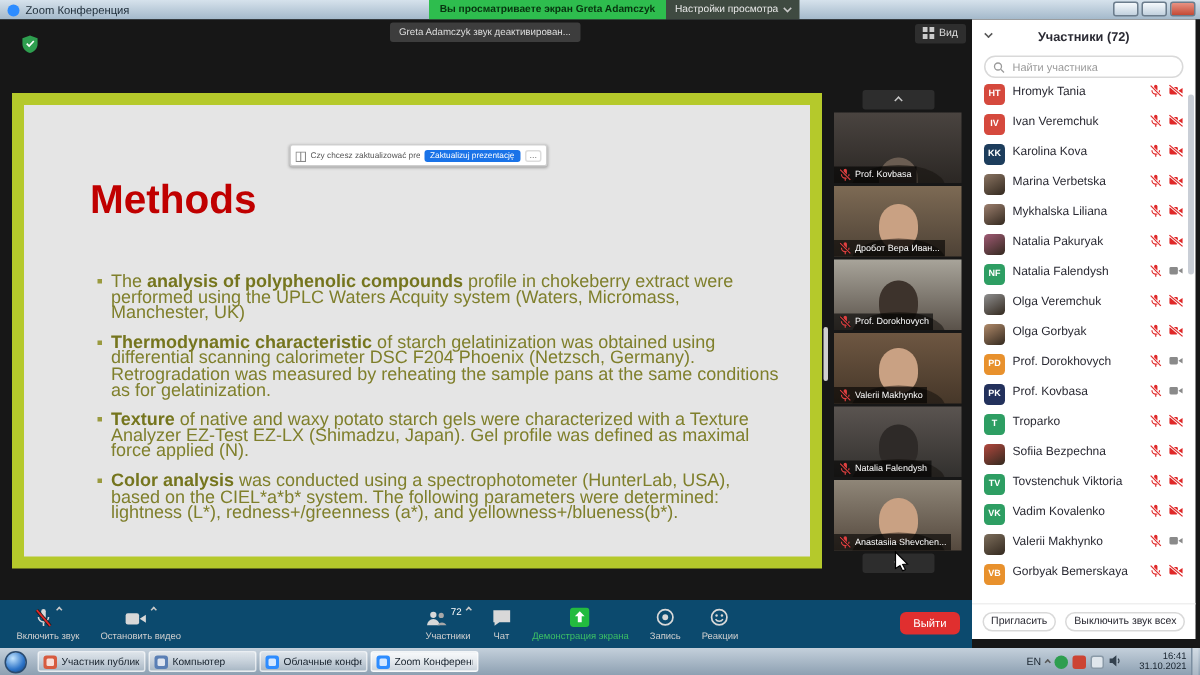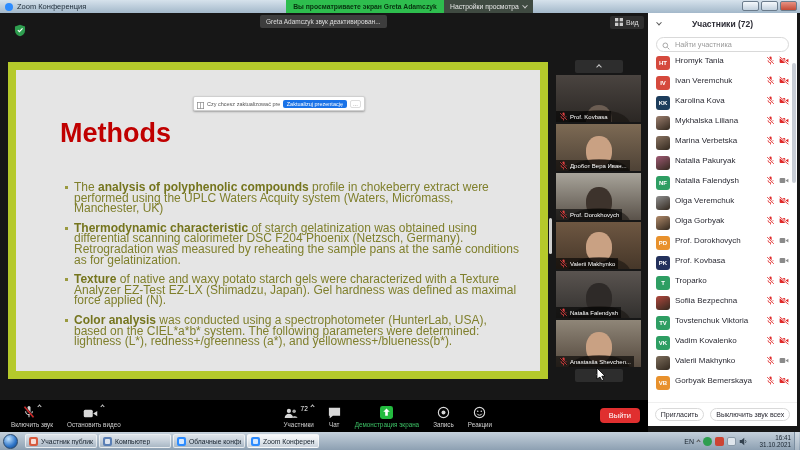--- a/index.html
+++ b/index.html
@@ -58,21 +58,21 @@
   .tile{position:relative;width:85px;height:47px;margin-bottom:2px;overflow:hidden;}
   .v-head{position:absolute;left:50%;transform:translateX(-50%);width:26px;height:30px;border-radius:48% 48% 44% 44%;}
   .v-shoulders{position:absolute;left:50%;transform:translateX(-50%);bottom:-16px;width:62px;height:28px;
                border-radius:50% 50% 0 0;background:rgba(22,18,15,.55);}
   .tile-label{position:absolute;left:0;bottom:0;max-width:100%;display:flex;align-items:center;gap:2px;
               background:rgba(0,0,0,.6);padding:1px 3px;font-size:6px;color:#fff;white-space:nowrap;overflow:hidden;}
   .cursor{position:absolute;left:596px;top:354px;z-index:6;}
   .handle{position:absolute;left:549px;top:205px;width:3px;height:36px;background:#cfcfcf;border-radius:2px;}
 
   
-  .toolbar{position:absolute;left:0;top:387px;width:648px;height:32px;background:#000000;
+  .toolbar{position:absolute;left:0;top:387px;width:648px;height:32px;background:#0c4a6e;
            display:flex;align-items:center;}
   .tb-left{display:flex;margin-left:4px;}
   .tb-center{display:flex;margin:0 auto;}
   .tbi{display:flex;flex-direction:column;align-items:center;gap:2px;padding:0 7px;}
   .tbi .lbl{font-size:6.3px;color:#cfcfcf;white-space:nowrap;}
   .tbi.green .lbl{color:#3cc065;}
   .ico-row{display:flex;align-items:flex-start;gap:3px;height:14px;}
   .badge{font-size:6.5px;color:#fff;}
   .leave-btn{position:absolute;right:8px;top:8px;background:#e02f2f;color:#fff;font-size:7.5px;
              padding:3px 9px;border-radius:4px;}
@@ -171,21 +171,21 @@
               </svg>
           </span>
           <span class="notif-text">Czy chcesz zaktualizować prezentację?</span>
           <span class="notif-btn">Zaktualizuj prezentację</span>
           <span class="notif-more">...</span>
         </div>
         <div class="slide-title">Methods</div>
         <ul class="bullets" id="bullet-list">
             <li><span>The </span><b>analysis of polyphenolic compounds</b><span> profile in chokeberry extract were performed using the UPLC Waters Acquity system (Waters, Micromass, Manchester, UK)</span></li>
             <li><span></span><b>Thermodynamic characteristic</b><span> of starch gelatinization was obtained using differential scanning calorimeter DSC F204 Phoenix (Netzsch, Germany). Retrogradation was measured by reheating the sample pans at the same conditions as for gelatinization.</span></li>
-            <li><span></span><b>Texture</b><span> of native and waxy potato starch gels were characterized with a Texture Analyzer EZ-Test EZ-LX (Shimadzu, Japan). Gel hardness was defined as maximal force applied (N).</span></li>
+            <li><span></span><b>Texture</b><span> of native and waxy potato starch gels were characterized with a Texture Analyzer EZ-Test EZ-LX (Shimadzu, Japan). Gel profile was defined as maximal force applied (N).</span></li>
             <li><span></span><b>Color analysis</b><span> was conducted using a spectrophotometer (HunterLab, USA), based on the CIEL*a*b* system. The following parameters were determined: lightness (L*), redness+/greenness (a*), and yellowness+/blueness(b*).</span></li>
           </ul>
       </div>
     </div>
 
     <div class="handle"></div>
 
     <div class="video-strip">
       <div class="strip-btn">
           <span class="chev"></span>
@@ -450,41 +450,41 @@
               </svg>
               <svg width="10" height="9" viewBox="0 0 16 14">
                 <rect x="1" y="3" width="9" height="8" rx="1.5" fill="#e02828"></rect>
                 <path d="M10.5 7l4.5-3v6z" fill="#e02828"></path>
                 <line x1="1" y1="1" x2="15" y2="13" stroke="#ffffff" stroke-width="3"></line>
                 <line x1="1" y1="1" x2="15" y2="13" stroke="#e02828" stroke-width="1.4"></line>
               </svg>
             </div>
           </div>
           <div class="prow">
+            <div class="pav" style="background: linear-gradient(150deg, rgb(138, 116, 98), rgb(51, 41, 31));"></div>
+            <div class="pname">Marina Verbetska</div>
+            <div class="picons">
+              <svg width="9" height="9" viewBox="0 0 16 16">
+                <rect x="6" y="1" width="4" height="8" rx="2" fill="#e02828"></rect>
+                <path d="M3.5 7.5a4.5 4.5 0 0 0 9 0" fill="none" stroke="#e02828" stroke-width="1.4"></path>
+                <line x1="8" y1="12" x2="8" y2="15" stroke="#e02828" stroke-width="1.4"></line>
+                <line x1="2" y1="2" x2="14" y2="14" stroke="#ffffff" stroke-width="3"></line>
+                <line x1="2" y1="2" x2="14" y2="14" stroke="#e02828" stroke-width="1.4"></line>
+              </svg>
+              <svg width="10" height="9" viewBox="0 0 16 14">
+                <rect x="1" y="3" width="9" height="8" rx="1.5" fill="#e02828"></rect>
+                <path d="M10.5 7l4.5-3v6z" fill="#e02828"></path>
+                <line x1="1" y1="1" x2="15" y2="13" stroke="#ffffff" stroke-width="3"></line>
+                <line x1="1" y1="1" x2="15" y2="13" stroke="#e02828" stroke-width="1.4"></line>
+              </svg>
+            </div>
+          </div>
+          <div class="prow">
             <div class="pav" style="background: linear-gradient(150deg, rgb(156, 127, 110), rgb(51, 41, 31));"></div>
             <div class="pname">Mykhalska Liliana</div>
-            <div class="picons">
-              <svg width="9" height="9" viewBox="0 0 16 16">
-                <rect x="6" y="1" width="4" height="8" rx="2" fill="#e02828"></rect>
-                <path d="M3.5 7.5a4.5 4.5 0 0 0 9 0" fill="none" stroke="#e02828" stroke-width="1.4"></path>
-                <line x1="8" y1="12" x2="8" y2="15" stroke="#e02828" stroke-width="1.4"></line>
-                <line x1="2" y1="2" x2="14" y2="14" stroke="#ffffff" stroke-width="3"></line>
-                <line x1="2" y1="2" x2="14" y2="14" stroke="#e02828" stroke-width="1.4"></line>
-              </svg>
-              <svg width="10" height="9" viewBox="0 0 16 14">
-                <rect x="1" y="3" width="9" height="8" rx="1.5" fill="#e02828"></rect>
-                <path d="M10.5 7l4.5-3v6z" fill="#e02828"></path>
-                <line x1="1" y1="1" x2="15" y2="13" stroke="#ffffff" stroke-width="3"></line>
-                <line x1="1" y1="1" x2="15" y2="13" stroke="#e02828" stroke-width="1.4"></line>
-              </svg>
-            </div>
-          </div>
-          <div class="prow">
-            <div class="pav" style="background: linear-gradient(150deg, rgb(138, 116, 98), rgb(51, 41, 31));"></div>
-            <div class="pname">Marina Verbetska</div>
             <div class="picons">
               <svg width="9" height="9" viewBox="0 0 16 16">
                 <rect x="6" y="1" width="4" height="8" rx="2" fill="#e02828"></rect>
                 <path d="M3.5 7.5a4.5 4.5 0 0 0 9 0" fill="none" stroke="#e02828" stroke-width="1.4"></path>
                 <line x1="8" y1="12" x2="8" y2="15" stroke="#e02828" stroke-width="1.4"></line>
                 <line x1="2" y1="2" x2="14" y2="14" stroke="#ffffff" stroke-width="3"></line>
                 <line x1="2" y1="2" x2="14" y2="14" stroke="#e02828" stroke-width="1.4"></line>
               </svg>
               <svg width="10" height="9" viewBox="0 0 16 14">
                 <rect x="1" y="3" width="9" height="8" rx="1.5" fill="#e02828"></rect>

